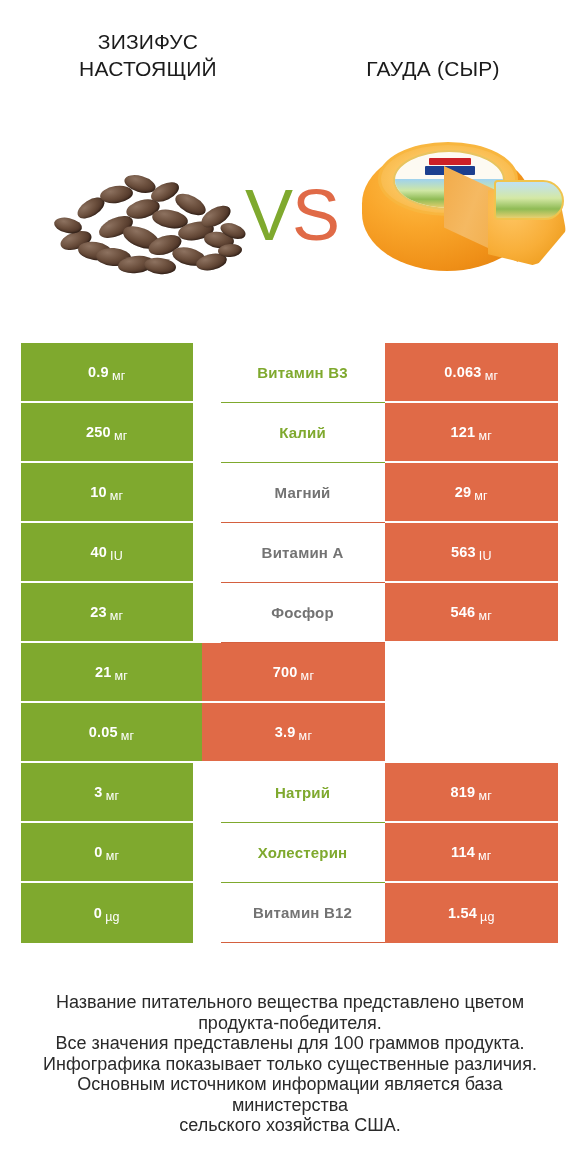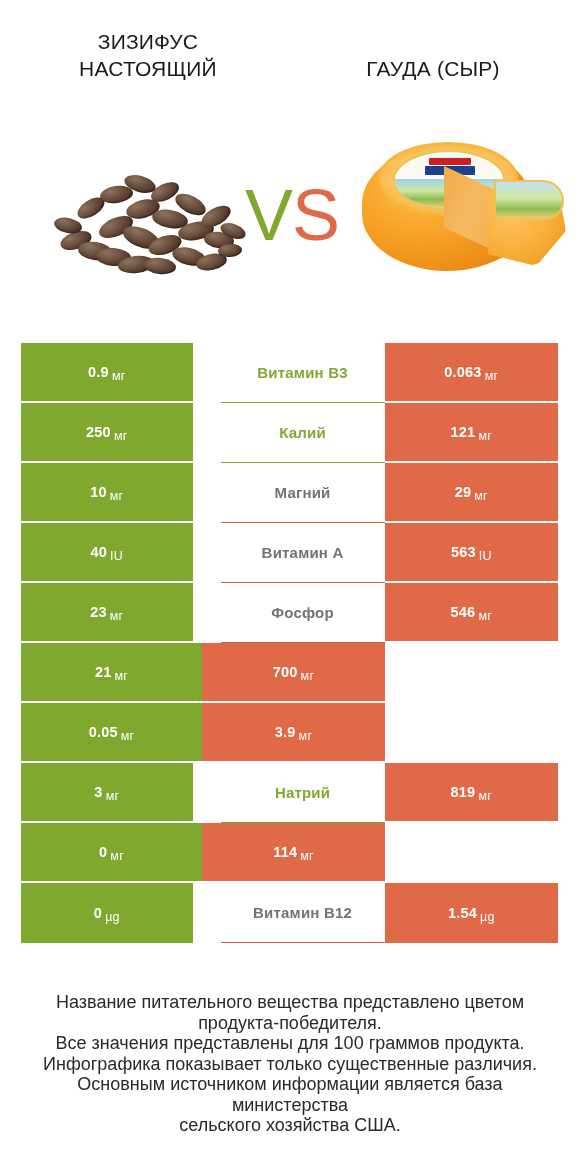--- a/index.html
+++ b/index.html
@@ -375,20 +375,21 @@
       <div class="cell cell-right">
         <span>819</span>
         <span class="unit">мг</span>
       </div>
     </div>
     <div class="row win-green">
       <div class="cell cell-left">
         <span>0</span>
         <span class="unit">мг</span>
       </div>
+      <div class="cell cell-mid">Холестерин</div>
       <div class="cell cell-right">
         <span>114</span>
         <span class="unit">мг</span>
       </div>
     </div>
     <div class="row win-red">
       <div class="cell cell-left">
         <span>0</span>
         <span class="unit">µg</span>
       </div>

